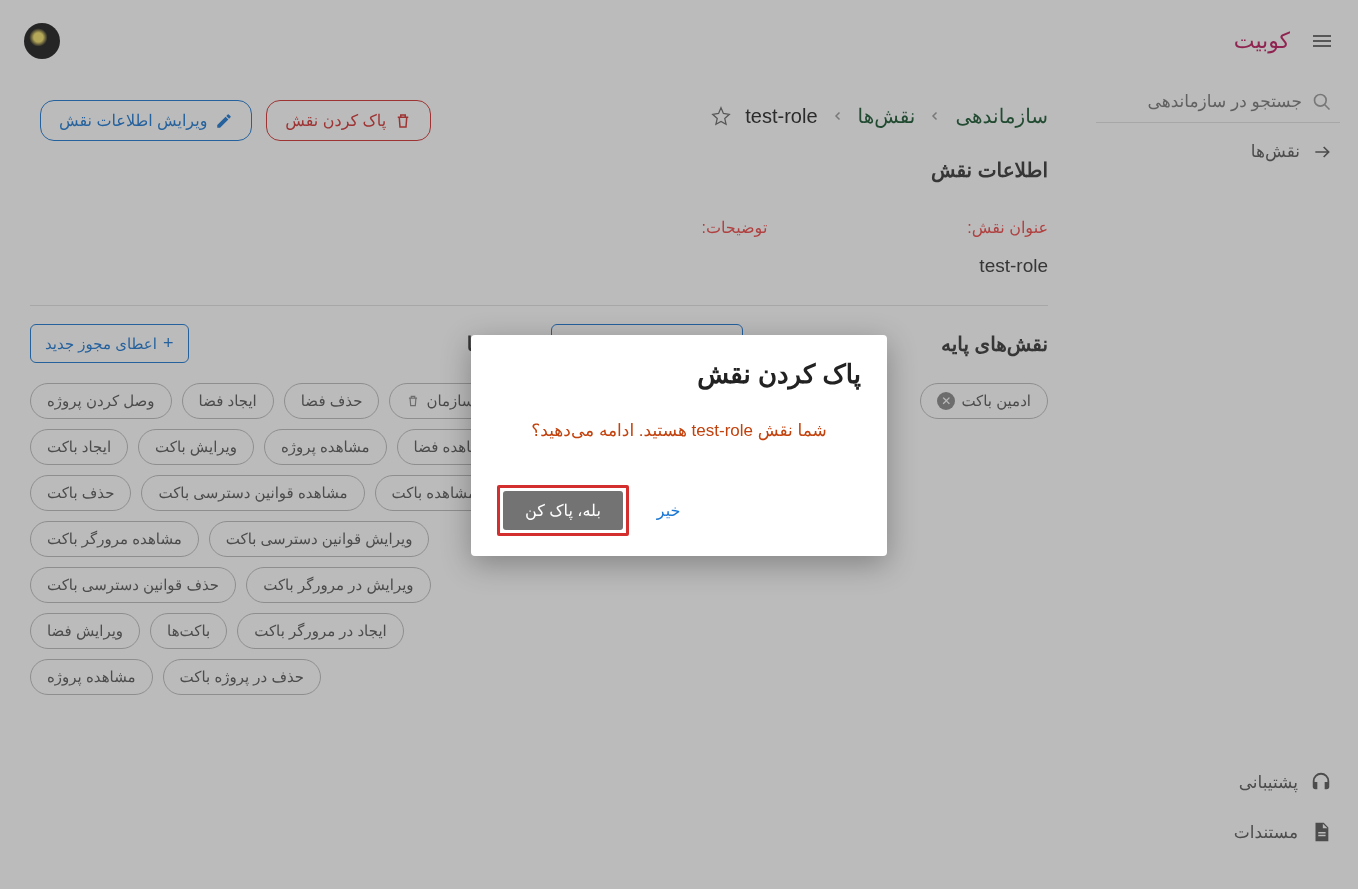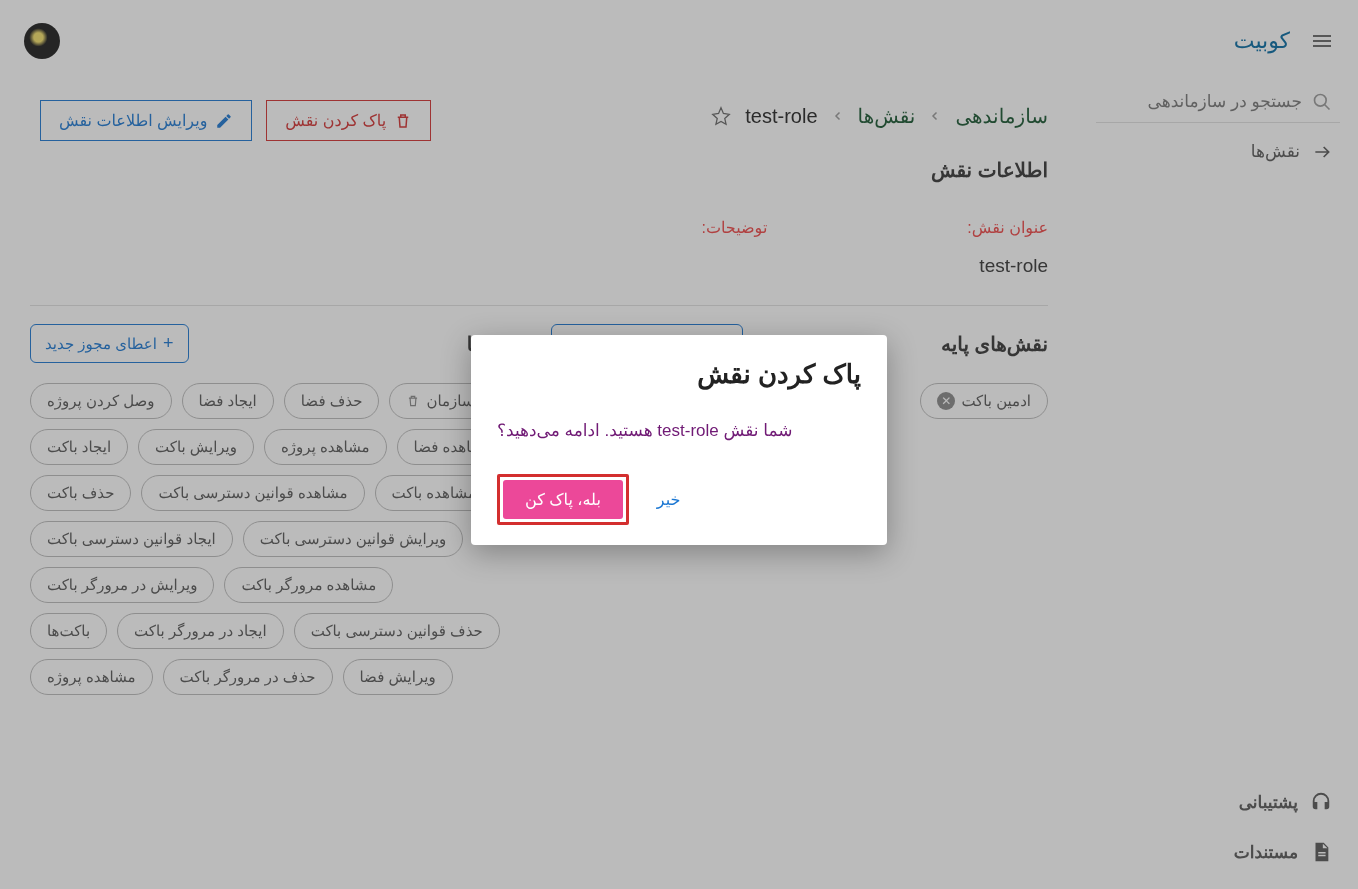--- a/index.html
+++ b/index.html
@@ -4,42 +4,42 @@
 <style>
 * { box-sizing: border-box; margin: 0; padding: 0; }
 body { font-family: Tahoma, Arial, sans-serif; background: #fff; width: 1358px; height: 889px; overflow: hidden; position: relative; }
 
 .app-header {
   display: flex; align-items: center; justify-content: space-between;
   padding: 18px 24px; height: 82px;
 }
 .header-right { display: flex; align-items: center; gap: 20px; }
 .menu-icon { width: 24px; height: 24px; cursor: pointer; color: #666; }
-.brand { display: flex; align-items: center; gap: 8px; color: #0369a1; font-size: 22px; font-weight: 500; }
+.brand { display: flex; align-items: center; gap: 8px; color: #be185d; font-size: 22px; font-weight: 500; }
 .brand-logo { width: 26px; height: 12px; color: #1976d2; }
 .avatar { width: 36px; height: 36px; border-radius: 50%; background: radial-gradient(circle at 40% 40%, #f5e068 0%, #f5e068 15%, #1a1a1a 30%); margin-right: auto; }
 
 .layout { display: flex; height: calc(100% - 82px); }
 .sidebar { width: 280px; padding: 0 18px; display:flex; flex-direction:column; }
 .search-box { display: flex; align-items: center; gap: 10px; padding: 10px 8px; border-bottom: 1px solid #e0e0e0; color: #999; }
 .search-input { border: none; outline: none; font-size: 17px; color: #999; width: 100%; text-align: right; font-family: inherit; }
 .side-nav-item { display: flex; align-items: center; gap: 12px; padding: 18px 8px; color: #555; font-size: 17px; cursor: pointer; }
-.sidebar-footer { margin-top:auto; padding-bottom: 12px; font-weight: bold;}
+.sidebar-footer { margin-top:auto; padding-bottom: 32px;}
 .footer-item { display:flex; align-items:center; gap:12px; padding:14px 8px; color:#555; font-size:17px; cursor:pointer;}
 
 .main { flex: 1; padding: 0 30px; }
 .breadcrumbs { display: flex; align-items: center; gap: 14px; padding: 22px 0; font-size: 20px; color: #666; }
 .breadcrumbs .crumb { color: #14532d; }
 .breadcrumbs .crumb.current { color: #222; font-weight: 500; }
 .chev { color: #999; }
 .star { color: #666; }
 
 .panel-title { font-size: 20px; font-weight: 600; color: #333; margin: 8px 0 0 0; }
 .action-buttons { display: flex; gap: 14px; position: absolute; left: 40px; top: 100px; }
-.btn { display: inline-flex; align-items: center; gap: 8px; padding: 10px 18px; border-radius: 0; font-size: 16px; cursor: pointer; background:#fff; }
+.btn { display: inline-flex; align-items: center; gap: 8px; padding: 10px 18px; border-radius: 14px; font-size: 16px; cursor: pointer; background:#fff; }
 .btn-danger { border: 1.5px solid #d32f2f; color: #d32f2f; }
 .btn-primary { border: 1.5px solid #1976d2; color: #1976d2; }
 
 .info-row { display:flex; gap: 200px; margin-top: 36px; }
 .info-block .lbl { color:#ef4444; font-size:16px; }
 .info-block .val { color:#333; font-size:19px; margin-top:18px; }
 
 .divider { border:none; border-top:1px solid #e0e0e0; margin: 28px 0 18px 0; }
 
 .columns { display:flex; gap: 24px; }
@@ -49,26 +49,26 @@
 .btn-sm { display:inline-flex; align-items:center; gap:6px; padding: 8px 14px; border-radius:6px; border:1.5px solid #1976d2; color:#1976d2; font-size:15px; cursor:pointer; background:#fff; }
 
 .chip-wrap { display:flex; flex-wrap:wrap; gap:10px; justify-content:flex-end; }
 .chip { display:inline-flex; align-items:center; gap:6px; padding: 8px 16px; border:1px solid #bbb; border-radius: 22px; font-size:15px; color:#555; background:#fff; cursor:pointer; }
 .chip .x { display:inline-flex; align-items:center; justify-content:center; width:18px; height:18px; border-radius:50%; background:#888; color:#fff; font-size:12px; }
 .chip .trash { color:#888; }
 
 .overlay { position:absolute; inset:0; background:rgba(60,60,60,0.35); display:flex; align-items:flex-start; justify-content:center; padding-top: 335px; }
 .modal { width: 416px; background:#fff; border-radius:4px; padding: 24px 26px 20px 26px; box-shadow: 0 8px 30px rgba(0,0,0,0.3); }
 .modal-title { font-size:26px; font-weight:700; color:#222; text-align:right; margin-bottom: 30px; }
-.modal-body { font-size:17px; color:#701a75; text-align:left; direction:rtl; margin-bottom: 33px; }
+.modal-body { font-size:17px; color:#c2410c; text-align:center; direction:rtl; margin-bottom: 44px; }
 .modal-body .role-name { direction:ltr; display:inline-block; }
 .modal-actions { display:flex; gap:16px; justify-content:flex-end; align-items:center; }
 .btn-no { color:#1976d2; font-size:16px; background:none; border:none; cursor:pointer; padding:8px 12px; }
 .btn-yes-wrap { border:3px solid #d32f2f; padding:3px; border-radius:2px; }
-.btn-yes { background:#ec4899; color:#fff; border:none; padding: 10px 22px; font-size:16px; cursor:pointer; border-radius:3px; }
+.btn-yes { background:#737373; color:#fff; border:none; padding: 10px 22px; font-size:16px; cursor:pointer; border-radius:3px; }
 
 svg { flex-shrink:0; }
 </style>
 </head>
 <body>
 
 <div class="app-header">
   <div class="header-right">
     <svg class="menu-icon" viewBox="0 0 24 24">
         <path fill="currentColor" d="M3 6h18v2H3zM3 11h18v2H3zM3 16h18v2H3z"></path>
@@ -218,42 +218,39 @@
             <span class="chip">
               <span>مشاهده قوانین دسترسی باکت</span>
             </span>
             <span class="chip">
               <span>حذف باکت</span>
             </span>
             <span class="chip">
               <span>ویرایش قوانین دسترسی باکت</span>
             </span>
             <span class="chip">
-              <span>ایجاد قوانین دسترسی باکت</span>
-            </span>
-            <span class="chip">
               <span>مشاهده مرورگر باکت</span>
             </span>
             <span class="chip">
               <span>ویرایش در مرورگر باکت</span>
             </span>
             <span class="chip">
               <span>حذف قوانین دسترسی باکت</span>
             </span>
             <span class="chip">
               <span>ایجاد در مرورگر باکت</span>
             </span>
             <span class="chip">
               <span>باکت‌ها</span>
             </span>
             <span class="chip">
               <span>ویرایش فضا</span>
             </span>
             <span class="chip">
-              <span>حذف در مرورگر باکت</span>
+              <span>حذف در پروژه باکت</span>
             </span>
             <span class="chip">
               <span>مشاهده پروژه</span>
             </span>
           </div>
       </div>
     </div>
   </main>
 </div>
 

